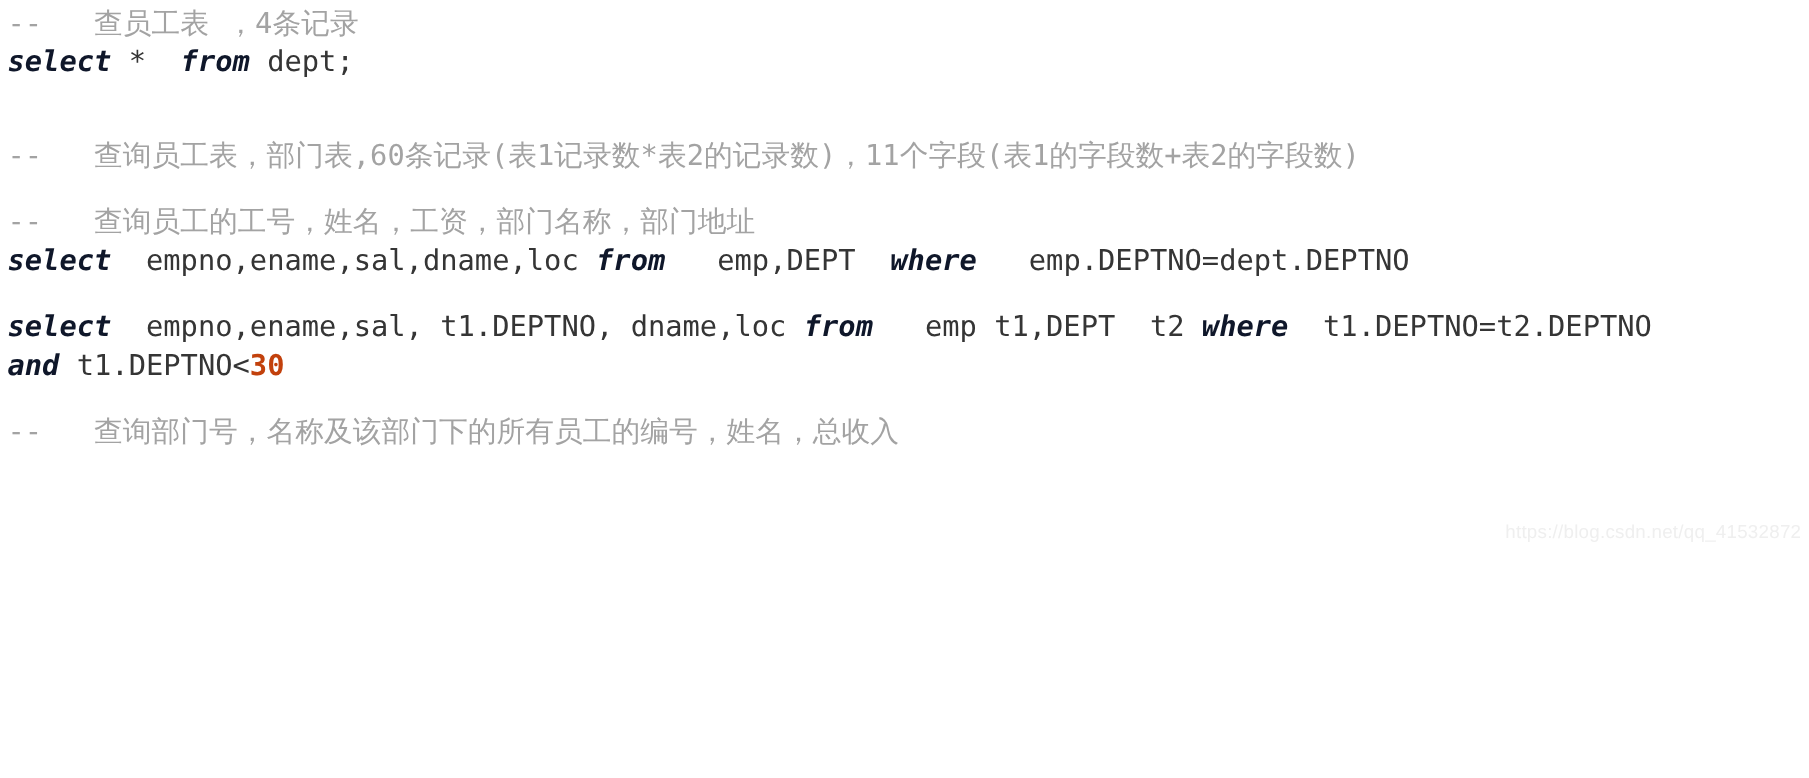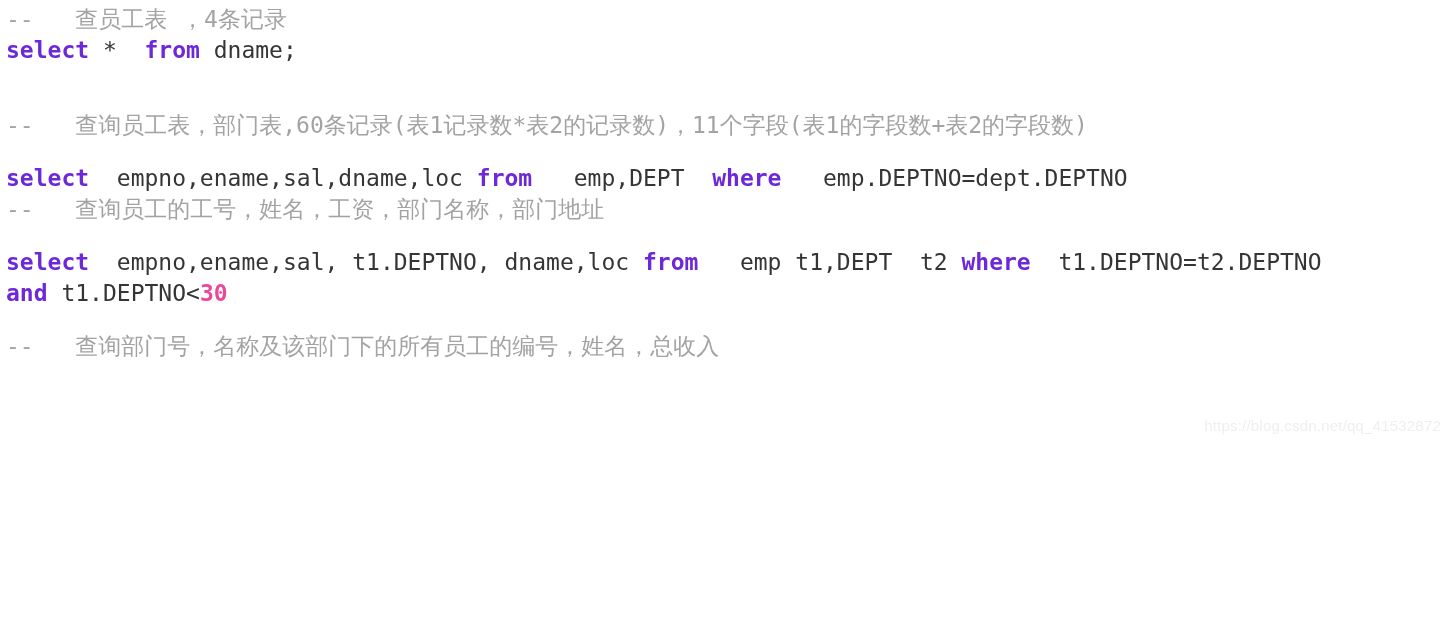--- a/index.html
+++ b/index.html
@@ -36,25 +36,26 @@
     white-space: pre-wrap;
     word-break: break-all;
     color: #353535;
     letter-spacing: 0px;
   }
   .line.comment {
     color: #a3a3a3;
     font-weight: normal;
   }
   .kw {
-    color: #6d28d9;
+    color: #0f172a;
     font-weight: bold;
+    font-style: italic;
   }
   .num {
-    color: #ec4899;
+    color: #c2410c;
     font-weight: bold;
   }
   .plain {
     color: #353535;
   }
   .watermark {
     position: absolute;
     right: 6px;
     bottom: 3px;
     font-family: "Liberation Sans", sans-serif;
@@ -64,33 +65,33 @@
     white-space: nowrap;
   }
 </style>
 </head>
 <body>
 
 <div class="code-block">
   <div id="statements-root">
       <div class="stmt">
         <div class="line comment">--   查员工表 ，4条记录</div>
-        <div class="line"><span class="kw">select</span><span class="plain"> *  </span><span class="kw">from</span><span class="plain"> dname;</span></div>
+        <div class="line"><span class="kw">select</span><span class="plain"> *  </span><span class="kw">from</span><span class="plain"> dept;</span></div>
       </div>
       <div class="gap"></div>
       <div class="stmt">
       </div>
       <div class="gap"></div>
       <div class="stmt">
         <div class="line comment">--   查询员工表，部门表,60条记录(表1记录数*表2的记录数)，11个字段(表1的字段数+表2的字段数)</div>
       </div>
       <div class="gap"></div>
       <div class="stmt">
+        <div class="line comment">--   查询员工的工号，姓名，工资，部门名称，部门地址</div>
         <div class="line"><span class="kw">select</span><span class="plain">  empno,ename,sal,dname,loc </span><span class="kw">from</span><span class="plain">   emp,DEPT  </span><span class="kw">where</span><span class="plain">   emp.DEPTNO=dept.DEPTNO</span></div>
-        <div class="line comment">--   查询员工的工号，姓名，工资，部门名称，部门地址</div>
       </div>
       <div class="gap"></div>
       <div class="stmt">
         <div class="line"><span class="kw">select</span><span class="plain">  empno,ename,sal, t1.DEPTNO, dname,loc </span><span class="kw">from</span><span class="plain">   emp t1,DEPT  t2 </span><span class="kw">where</span><span class="plain">  t1.DEPTNO=t2.DEPTNO</span></div>
         <div class="line"><span class="kw">and</span><span class="plain"> t1.DEPTNO&lt;</span><span class="num">30</span></div>
       </div>
       <div class="gap"></div>
       <div class="stmt">
         <div class="line comment">--   查询部门号，名称及该部门下的所有员工的编号，姓名，总收入</div>
       </div>

